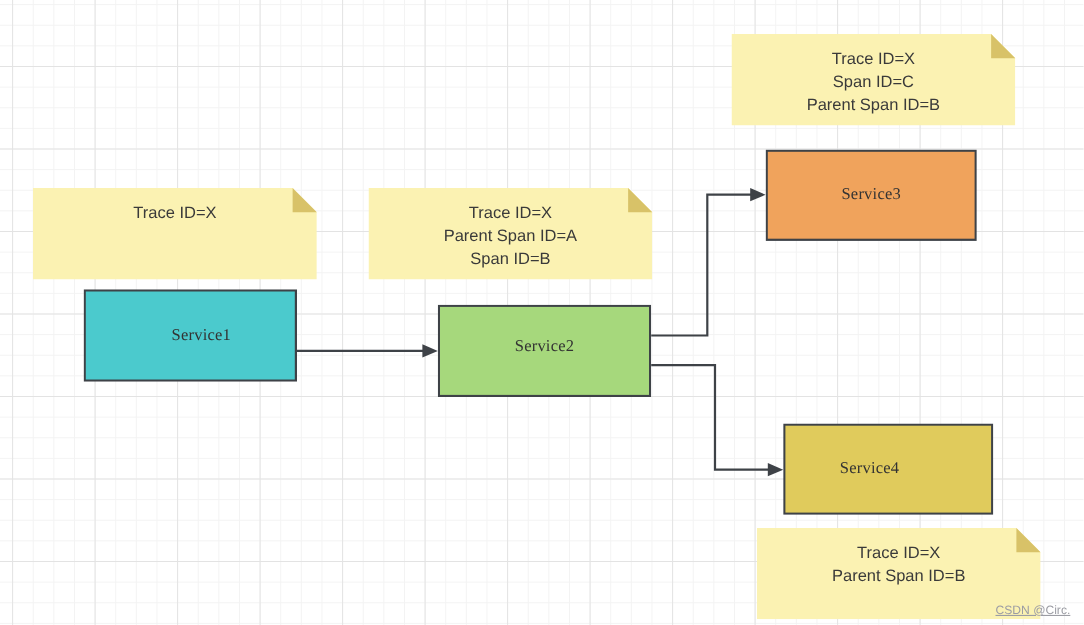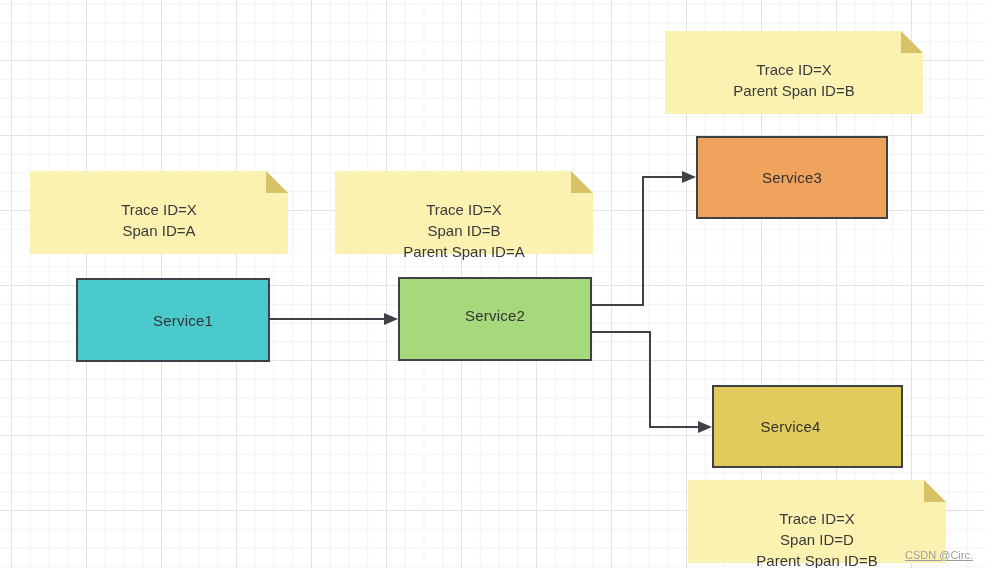--- a/index.html
+++ b/index.html
@@ -25,28 +25,29 @@
     align-items: center;
     justify-content: center;
   }
   .service svg.shape { position: absolute; left: 0; top: 0; }
   .service .label {
     position: relative;
     z-index: 2;
     font-size: 15px;
     color: #333333;
     letter-spacing: 0.2px;
+    font-family: Liberation Serif, serif;
   }
 
   .note { position: absolute; width: 258px; height: 83px; }
   .note svg.note-shape { position: absolute; left: 0; top: 0; }
   .note .note-text {
     position: relative;
     z-index: 2;
-    padding-top: 28px;
+    padding-top: 12px;
     text-align: center;
     font-size: 15px;
     line-height: 21px;
     color: #3a3a3a;
   }
 
   .watermark {
     position: absolute;
     right: 12px;
     bottom: 7px;
@@ -74,60 +75,59 @@
   </g>
 </svg>
 
 <div class="note" style="left:30px; top:171px;">
   <svg class="note-shape" width="258" height="83" viewBox="0 0 258 83">
     <polygon points="0,0 236,0 258,22 258,83 0,83" fill="#FBF2B2"></polygon>
     <polygon points="236,0 258,22 236,22" fill="#D8C268"></polygon>
   </svg>
   <div class="note-text">
     <div>Trace ID=X</div>
-    <div>Span ID=A</div>
   </div>
 </div>
 
 <div class="note" style="left:335px; top:171px;">
   <svg class="note-shape" width="258" height="83" viewBox="0 0 258 83">
     <polygon points="0,0 236,0 258,22 258,83 0,83" fill="#FBF2B2"></polygon>
     <polygon points="236,0 258,22 236,22" fill="#D8C268"></polygon>
   </svg>
   <div class="note-text">
     <div>Trace ID=X</div>
+    <div>Parent Span ID=A</div>
     <div>Span ID=B</div>
-    <div>Parent Span ID=A</div>
   </div>
 </div>
 
 <div class="note" style="left:665px; top:31px;">
   <svg class="note-shape" width="258" height="83" viewBox="0 0 258 83">
     <polygon points="0,0 236,0 258,22 258,83 0,83" fill="#FBF2B2"></polygon>
     <polygon points="236,0 258,22 236,22" fill="#D8C268"></polygon>
   </svg>
   <div class="note-text">
     <div>Trace ID=X</div>
+    <div>Span ID=C</div>
     <div>Parent Span ID=B</div>
   </div>
 </div>
 
 <div class="note" style="left:688px; top:480px;">
   <svg class="note-shape" width="258" height="83" viewBox="0 0 258 83">
     <polygon points="0,0 236,0 258,22 258,83 0,83" fill="#FBF2B2"></polygon>
     <polygon points="236,0 258,22 236,22" fill="#D8C268"></polygon>
   </svg>
   <div class="note-text">
     <div>Trace ID=X</div>
-    <div>Span ID=D</div>
     <div>Parent Span ID=B</div>
   </div>
 </div>
 
-<div class="service" style="left:76px; top:278px; width:214px; height:84px;text-align:right;">
+<div class="service" style="left:76px; top:263px; width:214px; height:84px;text-align:right;">
   <svg class="shape" width="194" height="84" viewBox="0 0 194 84">
     <rect x="1" y="1" width="192" height="82" stroke-width="2" fill="#4BCACD" stroke="#3E4247"></rect>
   </svg>
   <div class="label">Service1</div>
 </div>
 
 <div class="service" style="left:398px; top:277px; width:194px; height:76px;">
   <svg class="shape" width="194" height="84" viewBox="0 0 194 84">
     <rect x="1" y="1" width="192" height="82" stroke-width="2" fill="#A6D87C" stroke="#3E4247"></rect>
   </svg>

